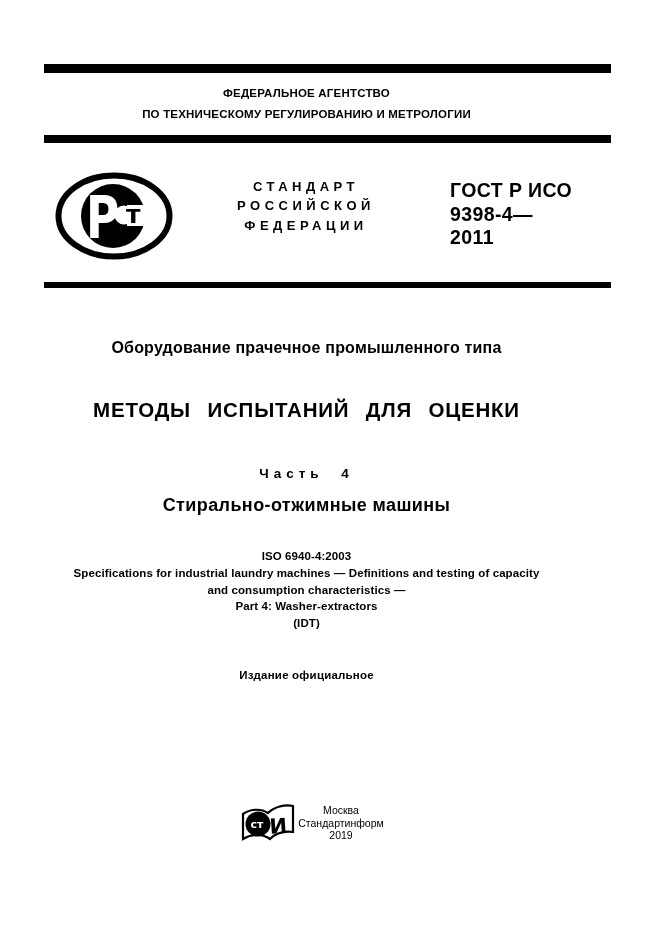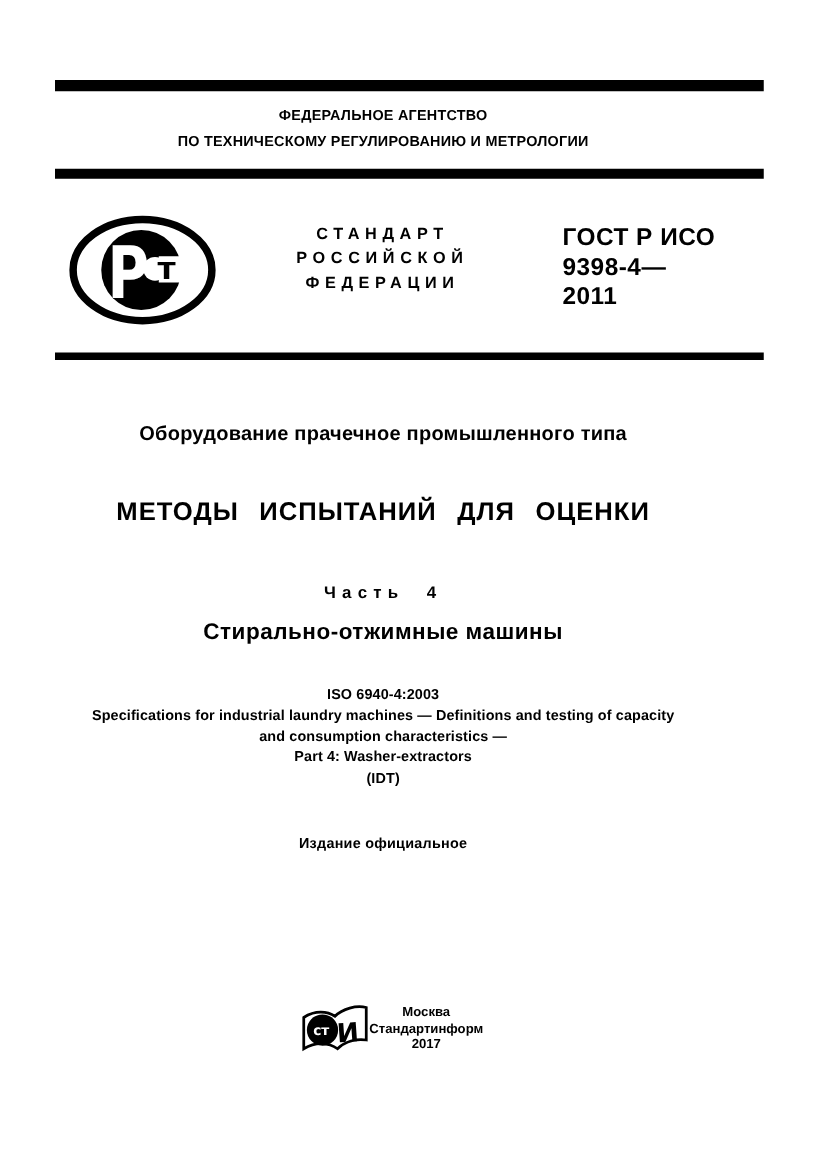--- a/index.html
+++ b/index.html
@@ -24,21 +24,21 @@
     line-height:23.5px;letter-spacing:0.4px;white-space:nowrap;
   }
   .subject{top:339px;font-size:16px;letter-spacing:0.2px;}
   .main-title{top:373px;font-size:20.5px;line-height:28.5px;word-spacing:10px;letter-spacing:0.8px;margin-top:23px;}
   .part{top:466px;font-size:13.5px;letter-spacing:5px;word-spacing:9px;}
   .part-subject{top:495px;font-size:18px;letter-spacing:0.4px;}
   .iso{top:548px;font-size:11.5px;line-height:16.8px;letter-spacing:0.1px;}
   .edition{top:669px;font-size:11.5px;letter-spacing:0.2px;text-align:center;}
   .imprint{
     position:absolute;left:278px;top:804px;width:126px;text-align:center;
-    font-weight:bold;font-size:10.5px;line-height:12.6px;white-space:nowrap;
+    font-weight:normal;font-size:10.5px;line-height:12.6px;white-space:nowrap;
   }
   svg.rst-logo{position:absolute;left:55px;top:172px;}
   svg.pub-logo{position:absolute;left:241px;top:802px;}
   svg text{font-family:"DejaVu Sans","Liberation Sans",sans-serif;}
 </style>
 </head>
 <body>
 
 <div class="page">
 
@@ -96,16 +96,16 @@
   <svg class="pub-logo" width="54" height="48" viewBox="0 0 54 48" xmlns="http://www.w3.org/2000/svg">
     <path d="M2,12 C11,6 21,7 27,11 C33,5 44,2 52,4 L52,30 C44,29 35,31 29,37 C22,32 12,31 2,37 Z" fill="#ffffff" stroke="#000" stroke-width="2.2"></path>
     <circle cx="17" cy="22" r="12.5" fill="#000"></circle>
     <text x="9.5" y="26" font-size="11" font-weight="bold" fill="#ffffff">ст</text>
     <text x="29" y="32" font-size="21" font-weight="bold" fill="#000" transform="rotate(-4 29 32)">И</text>
   </svg>
 
   <div class="imprint">
     <div>Москва</div>
     <div>Стандартинформ</div>
-    <div>2017</div>
+    <div>2019</div>
   </div>
 
 </div>
 
 </body></html>

